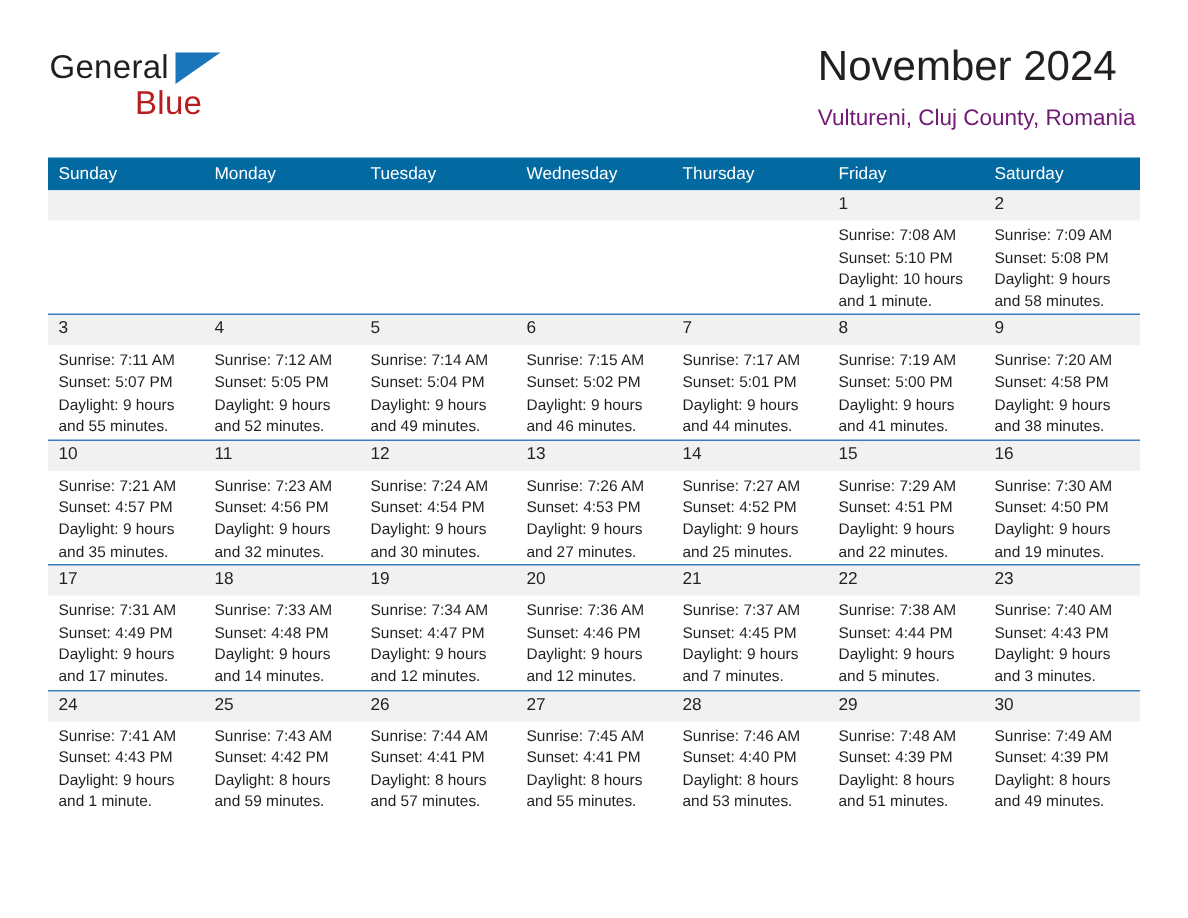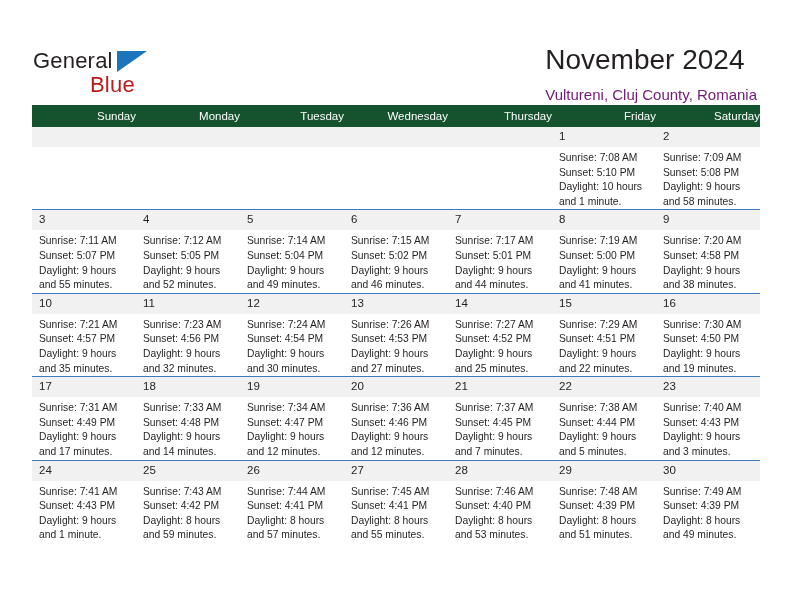--- a/index.html
+++ b/index.html
@@ -18,21 +18,21 @@
     position: relative;
     width: 792px;
     height: 612px;
     box-sizing: border-box;
   }
 
   
   .header {
     position: absolute;
     left: 0; right: 0;
-    top: 16px;
+    top: 0;
     height: 104px;
   }
   .brand {
     position: absolute;
     left: 33px;
     top: 32px;
     width: 220px;
     height: 56px;
   }
   .brand-general {
@@ -86,25 +86,25 @@
   
   .calendar {
     position: absolute;
     left: 32px;
     top: 105px;
     width: 728px;
     border-collapse: collapse;
     table-layout: fixed;
   }
   .calendar th {
-    background: #14532d;
+    background: #0369a1;
     color: #ffffff;
     font-size: 11.5px;
     font-weight: normal;
-    text-align: right;
+    text-align: left;
     padding: 5px 0 5px 7px;
     height: 11px;
     border: none;
   }
   .calendar td {
     vertical-align: top;
     padding: 0;
     border: none;
     border-top: 1px solid #3a7cbe;
     height: 78px;

